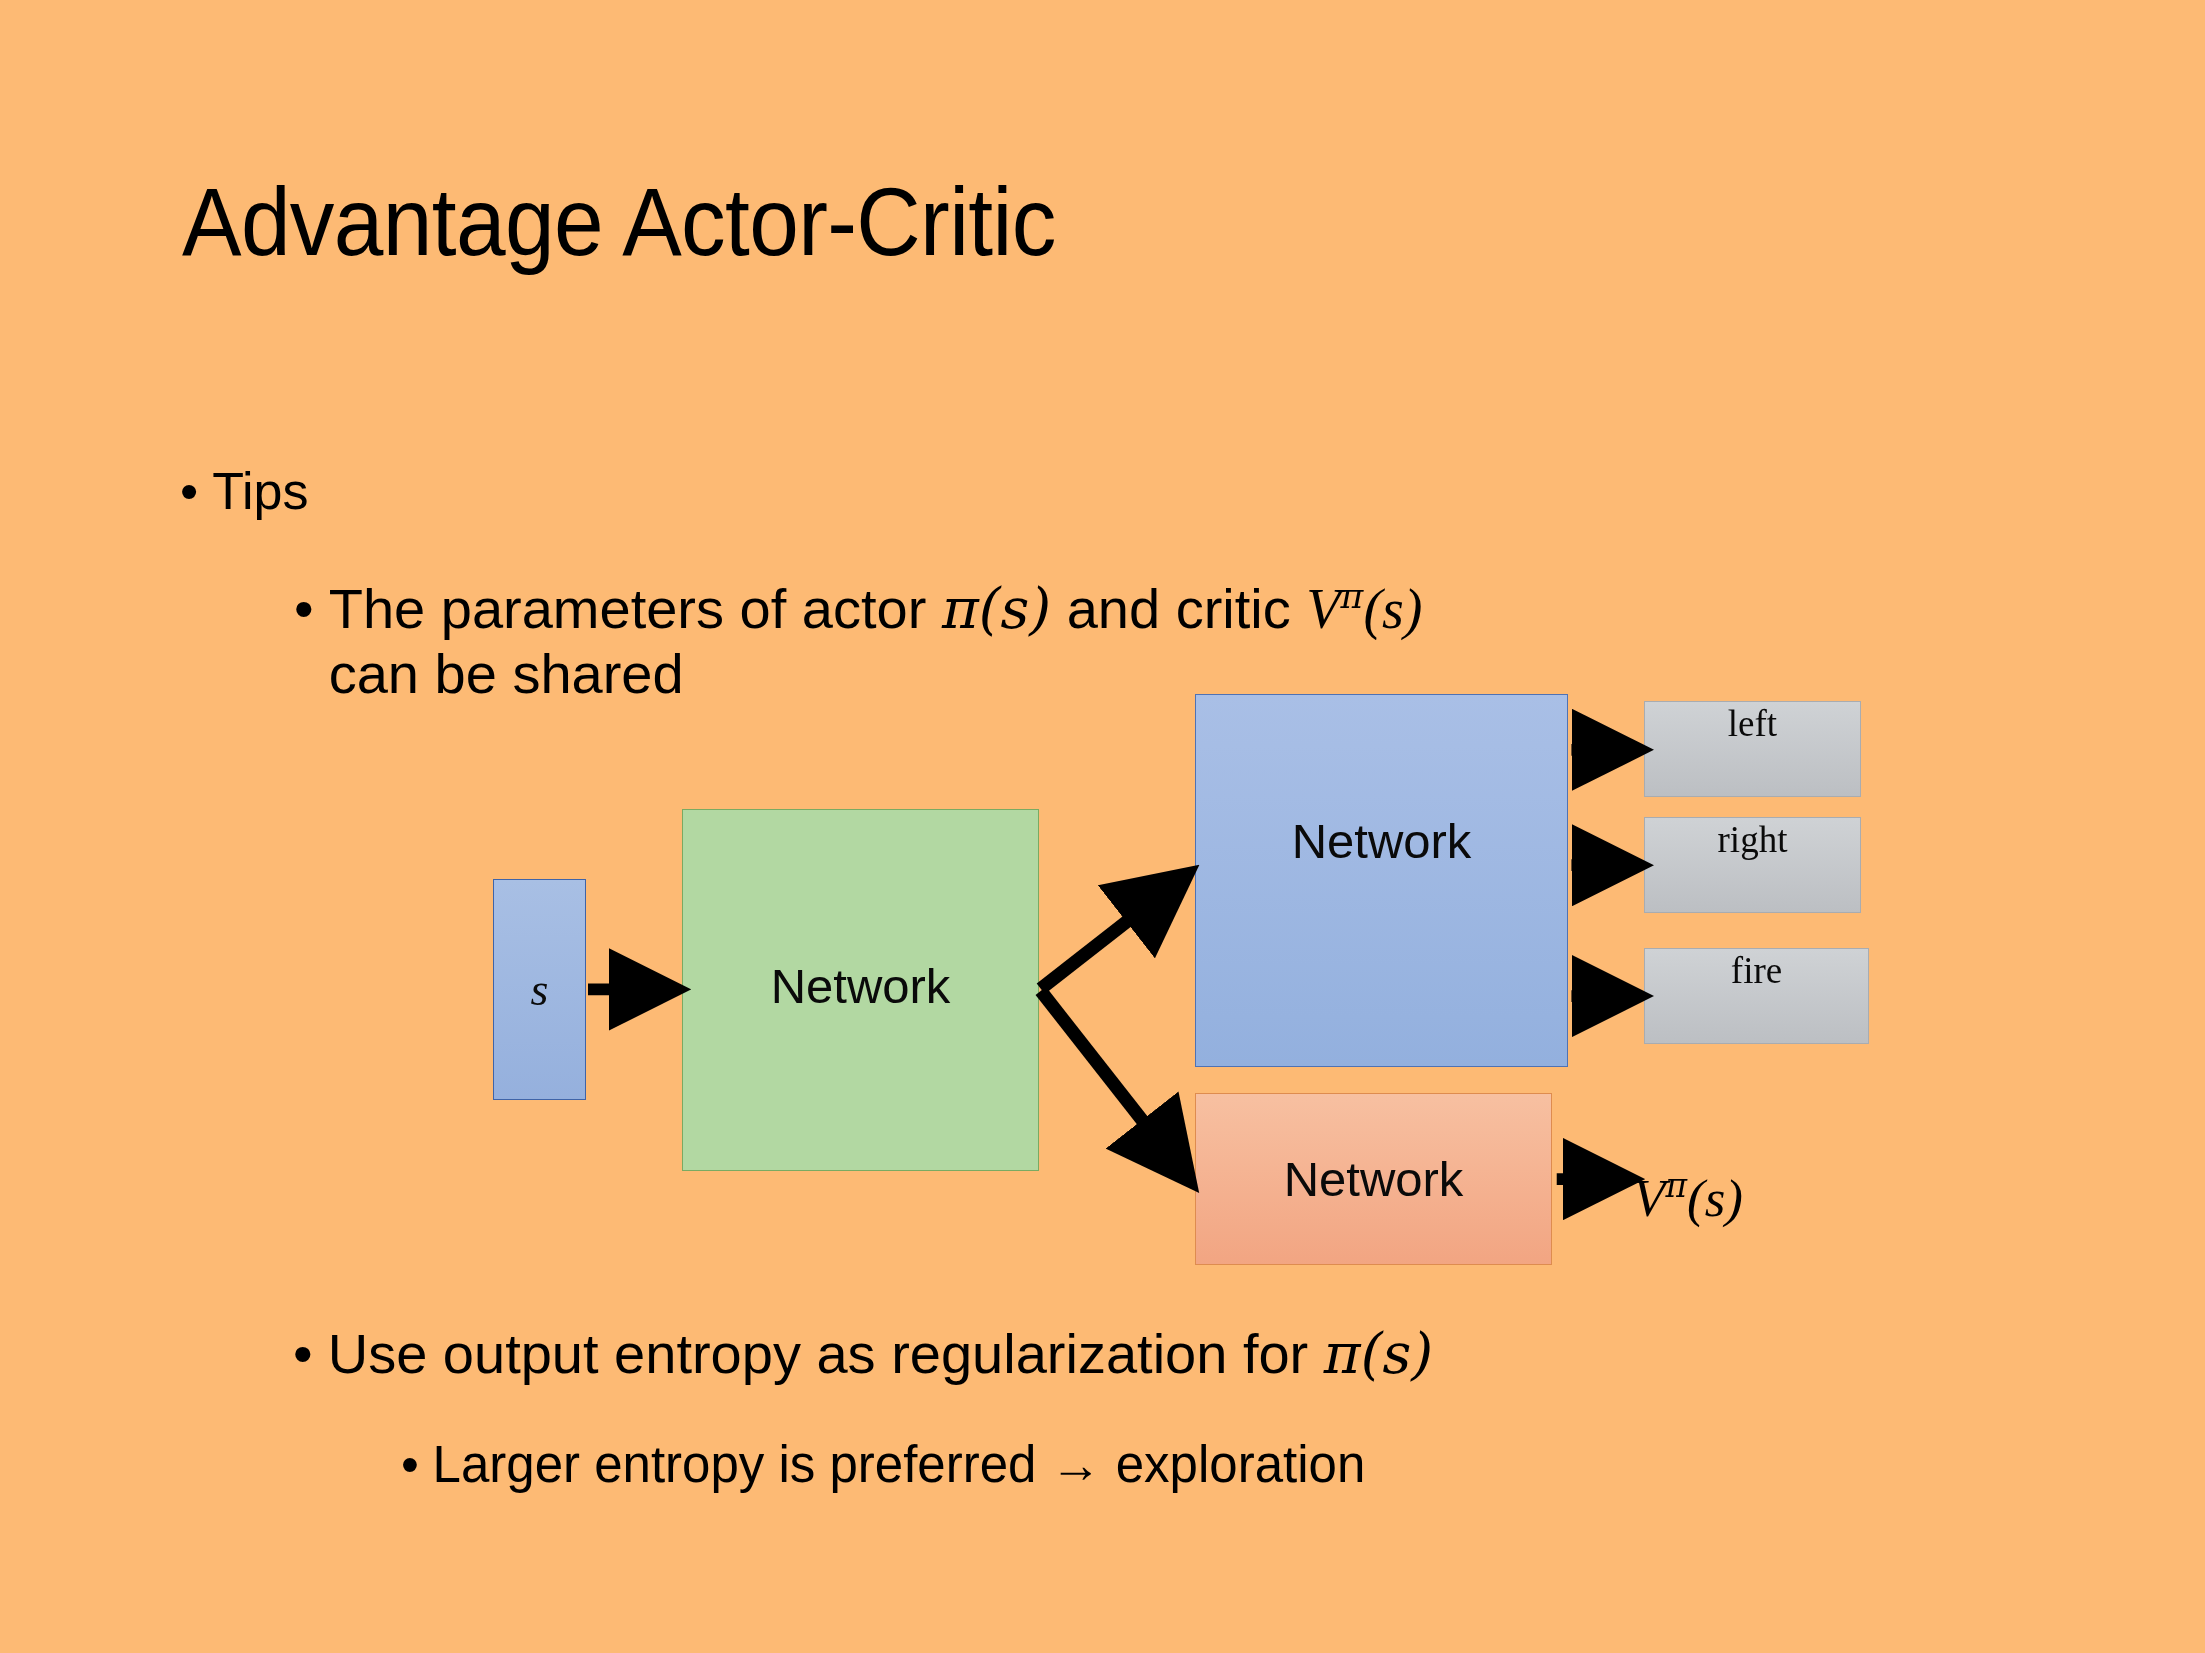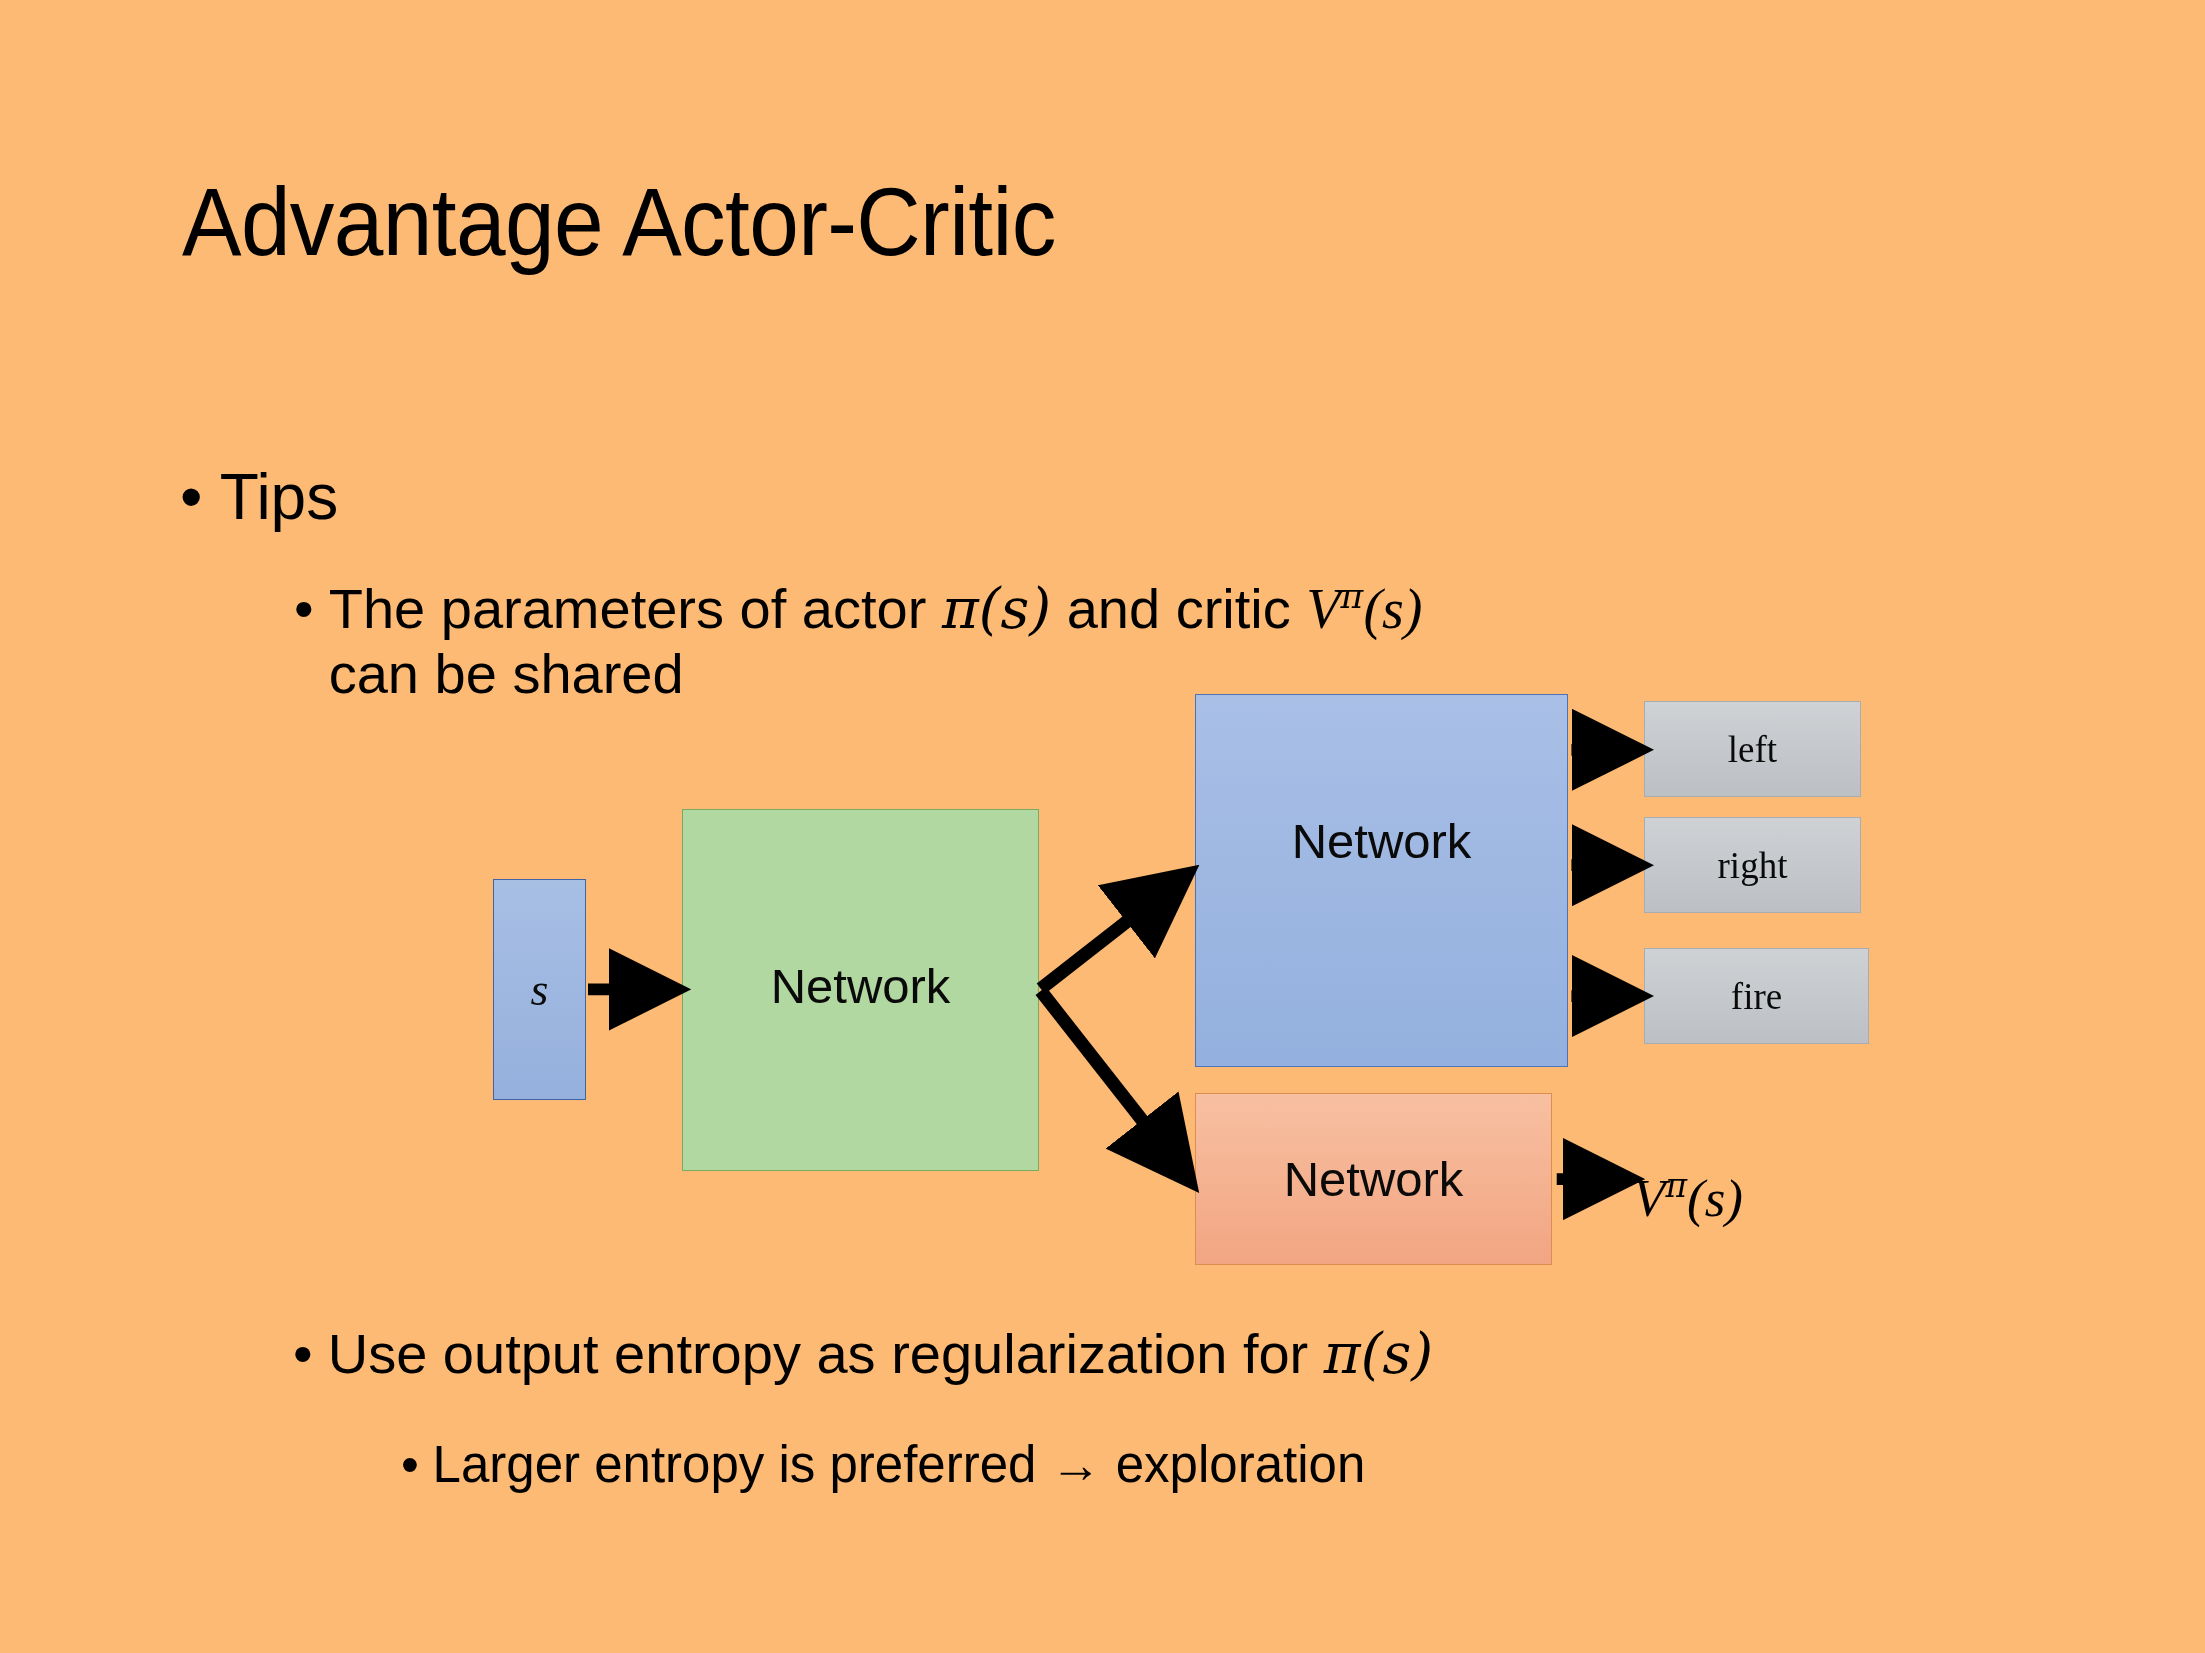--- a/index.html
+++ b/index.html
@@ -16,21 +16,21 @@
     font-weight:300;letter-spacing:-0.7px;
     color:#000;white-space:nowrap;
     transform:scaleX(0.92);transform-origin:left top;
   }
 
   
   .bullet{position:absolute;color:#000;white-space:nowrap;font-weight:400;}
   .bullet .dot{display:inline-block;width:0.62em;}
   .bullet .dot:before{content:"\2022";}
 
-  .b-l1{font-size:64px;line-height:1.12;}
+  .b-l1{font-size:52px;line-height:1.12;}
   .b-l2{font-size:56px;line-height:1.16;}
   .b-l3{font-size:51px;line-height:1.16;}
 
   #bullet-tips{left:180px;top:462px;}
   #bullet-params{left:294px;top:576px;white-space:normal;width:1705px;}
   #bullet-entropy{left:293px;top:1322px;}
   #bullet-larger{left:401px;top:1435px;}
 
   
   .m{font-family:"Liberation Serif","DejaVu Serif",serif;font-style:italic;}
@@ -65,21 +65,21 @@
 
   #box-critic{
     left:1195px;top:1093px;width:357px;height:172px;
     background:linear-gradient(180deg,#f7c0a1 0%,#f2a582 100%);
     border:1.5px solid #de8c4f;
   }
   #box-critic .lbl{font-size:49px;font-weight:300;color:#0a0a0a;}
 
   .outbox{
     position:absolute;box-sizing:border-box;
-    display:flex;align-items:center;justify-content:center;
+    display:flex;justify-content:center;
     background:linear-gradient(180deg,#cfd2d5 0%,#bcbfc3 100%);
     border:1.5px solid #a9acb0;
   }
   .outbox .lbl{font-family:"Liberation Serif","DejaVu Serif",serif;
     font-size:37px;color:#0a0a0a;}
 
   #out-left {left:1644px;top:701px; width:217px;height:96px;}
   #out-right{left:1644px;top:817px;width:217px;height:96px;}
   #out-fire {left:1644px;top:948px;width:225px;height:96px;}
 

